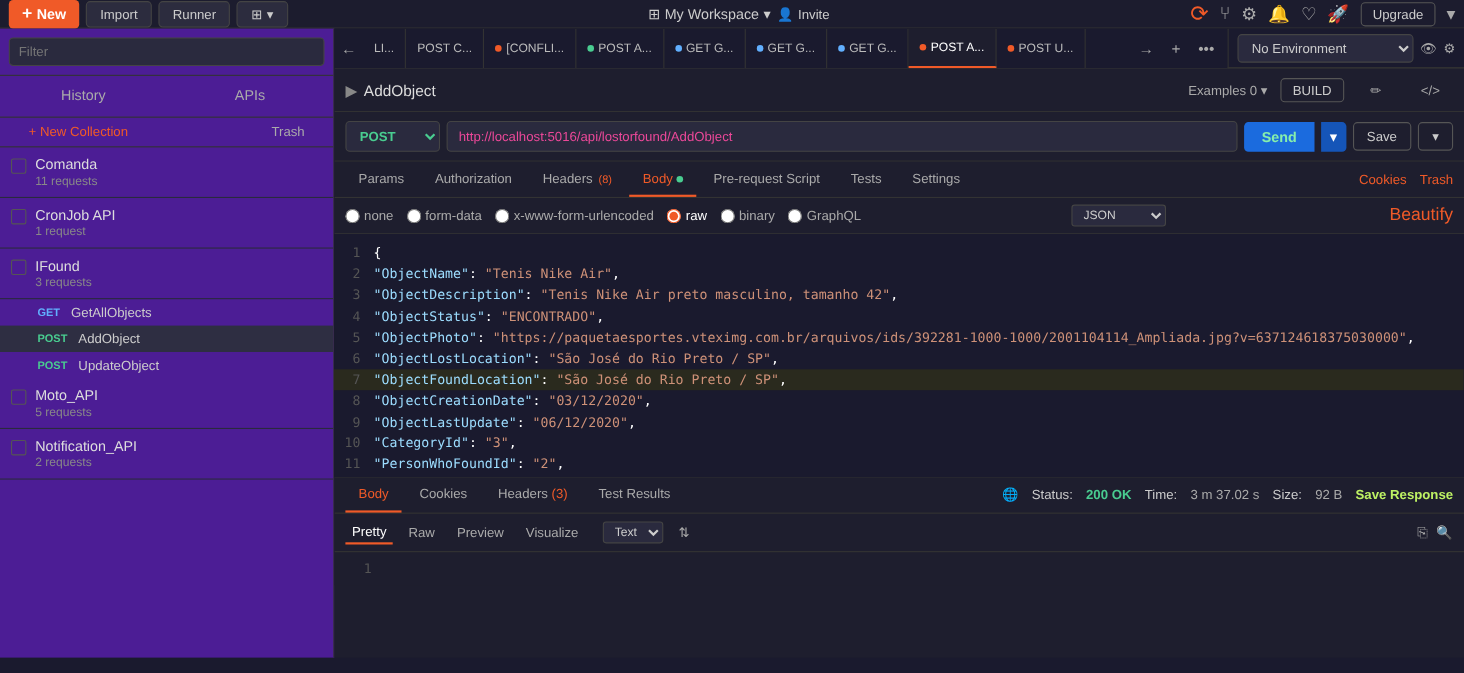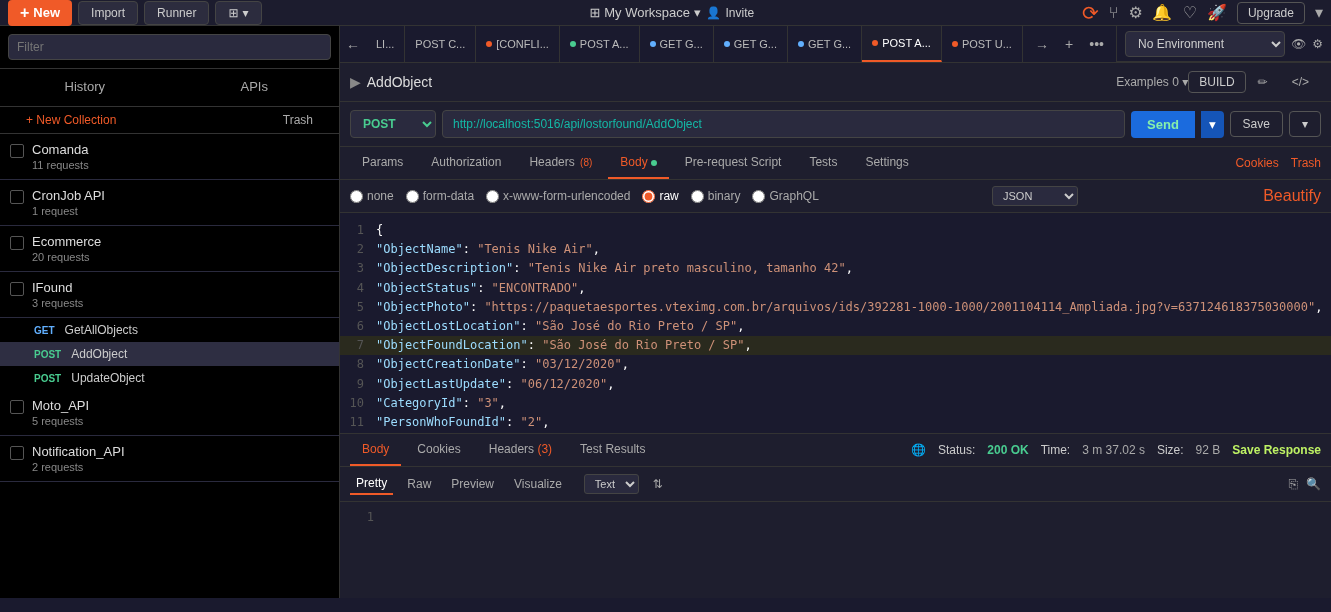--- a/index.html
+++ b/index.html
@@ -37,21 +37,21 @@
     .upgrade-btn {
       background: none; border: 1px solid #555; color: #ccc; border-radius: 4px;
       padding: 3px 10px; font-size: 12px; cursor: pointer;
     }
 
     
     .main-layout { display: flex; height: calc(100vh - 40px); }
 
     
     .sidebar {
-      width: 340px; background: #000000; border-right: 1px solid #333;
+      width: 304px; background: #4c1d95; border-right: 1px solid #333;
       display: flex; flex-direction: column; flex-shrink: 0;
     }
     .sidebar-search {
       padding: 8px; border-bottom: 1px solid #333;
     }
     .sidebar-search input {
       width: 100%; background: #2a2a3e; border: 1px solid #444; border-radius: 4px;
       color: #ccc; padding: 5px 8px; font-size: 12px; outline: none;
     }
     .sidebar-tabs {
@@ -116,40 +116,40 @@
       display: flex; align-items: center; gap: 4px; padding: 0 6px; margin-left: auto;
     }
 
     
     .request-bar {
       padding: 8px 10px; background: #1e1e2e; border-bottom: 1px solid #333;
       display: flex; align-items: center; justify-content: space-between;
     }
     .request-title { display: flex; align-items: center; gap: 6px; color: #ddd; font-size: 14px; font-weight: 500; }
     .request-title .arrow { color: #888; }
-    .request-actions { display: flex; align-items: center; gap: 0; }
+    .request-actions { display: flex; align-items: center; gap: 12px; }
     .examples-btn {
       background: none; border: none; color: #aaa; font-size: 12px; cursor: pointer;
     }
     .build-btn {
       background: none; border: 1px solid #555; color: #ccc; padding: 3px 10px;
       border-radius: 4px; font-size: 12px; cursor: pointer;
     }
 
     
     .url-bar {
       display: flex; align-items: center; gap: 6px; padding: 8px 10px;
       border-bottom: 1px solid #333; background: #1e1e2e;
     }
     .method-select {
       background: #2a2a3e; border: 1px solid #444; color: #49cc90;
       padding: 5px 8px; border-radius: 4px; font-size: 12px; font-weight: 700; cursor: pointer;
     }
     .url-input {
-      flex: 1; background: #2a2a3e; border: 1px solid #444; color: #14b8a6;
+      flex: 1; background: #2a2a3e; border: 1px solid #444; color: #ec4899;
       padding: 6px 10px; border-radius: 4px; font-size: 12px; outline: none;
     }
     .send-btn {
       background: #1b6bde; color: #86efac; border: none; border-radius: 4px 0 0 4px;
       padding: 6px 16px; font-size: 13px; font-weight: 600; cursor: pointer;
     }
     .send-arrow {
       background: #1555b8; color: #fff; border: none; border-radius: 0 4px 4px 0;
       padding: 6px 8px; cursor: pointer;
     }
@@ -310,27 +310,20 @@
       </div>
 
       <div class="collection-item has-icon">
         <div class="collection-icon"></div>
         <div>
           <div class="name">CronJob API</div>
           <div class="count">1 request</div>
         </div>
       </div>
 
-      <div class="collection-item has-icon">
-        <div class="collection-icon"></div>
-        <div>
-          <div class="name">Ecommerce</div>
-          <div class="count">20 requests</div>
-        </div>
-      </div>
 
       <div class="collection-item has-icon">
         <div class="collection-icon"></div>
         <div>
           <div class="name">IFound</div>
           <div class="count">3 requests</div>
         </div>
       </div>
       <div class="sub-item">
         <span class="method-badge method-get">GET</span>

